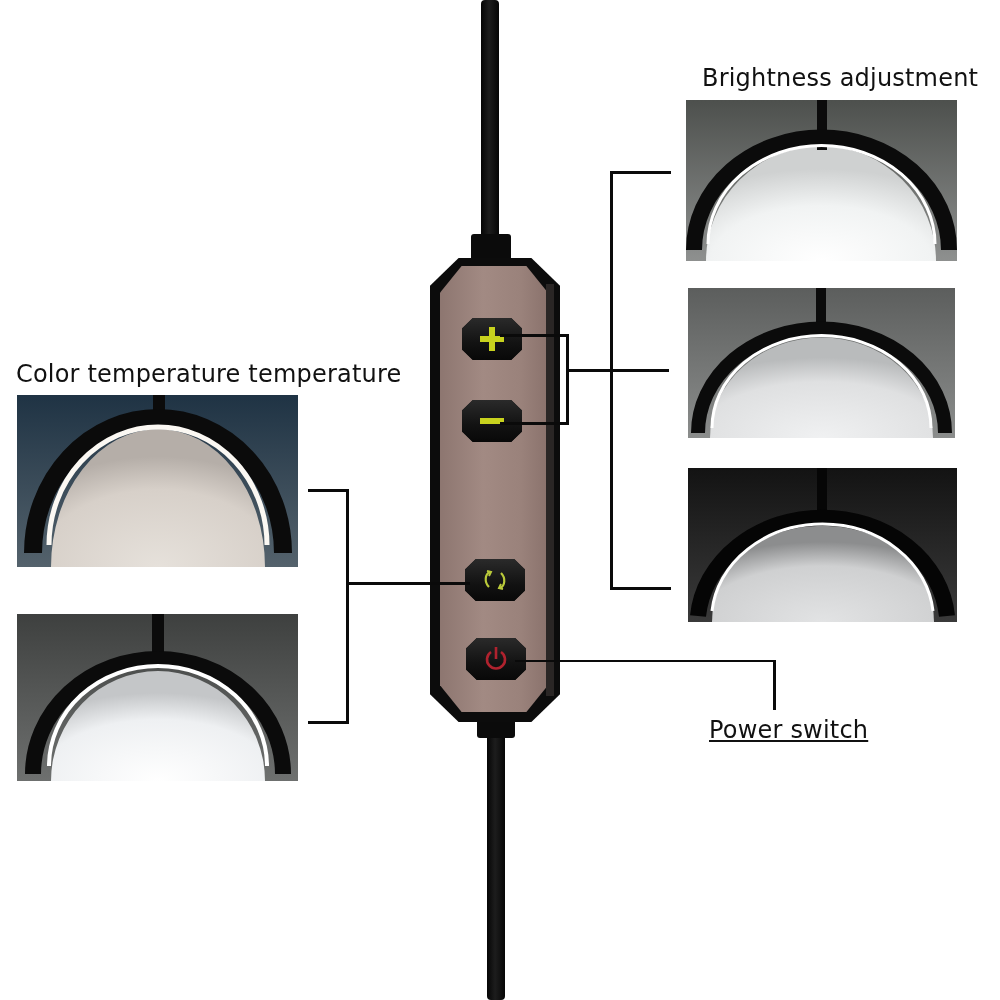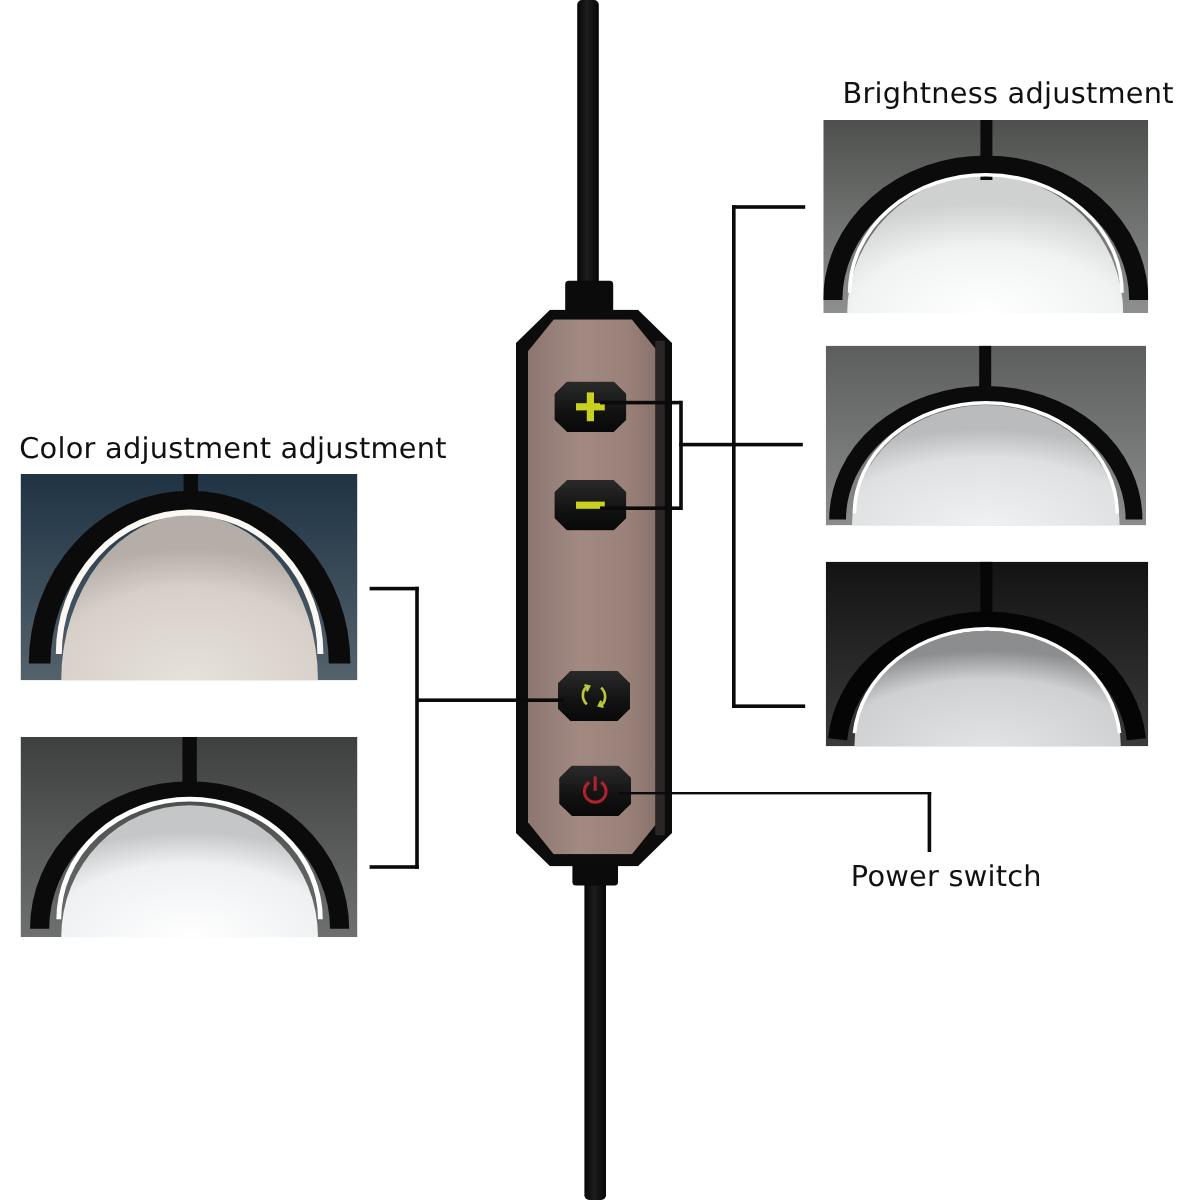--- a/index.html
+++ b/index.html
@@ -27,22 +27,22 @@
   .btn svg { position: relative; }
 
   
   .photo { position: absolute; overflow: hidden; }
   .photo svg { display: block; }
 </style>
 </head>
 <body>
 
 <div class="label" style="left:702px; top:64px;">Brightness adjustment</div>
-<div class="label" style="left:16px; top:360px;">Color adjustment adjustment</div>
-<div class="label" style="left:709px; top:716px;">Power switch</div>
+<div class="label" style="left:16px; top:360px;">Color temperature temperature</div>
+<div class="label" style="left:709px; top:716px;text-decoration:underline;">Power switch</div>
 
 <div class="cable" style="left:481px; top:0; width:18px; height:245px;"></div>
 <div class="collar" style="left:471px; top:234px; width:40px; height:30px;"></div>
 <div class="cable" style="left:487px; top:728px; width:18px; height:272px;"></div>
 <div class="collar" style="left:477px; top:712px; width:38px; height:26px;"></div>
 
 <div class="ctrl-outer"></div>
 <div class="ctrl-inner"></div>
 <div class="ctrl-edge"></div>
 

